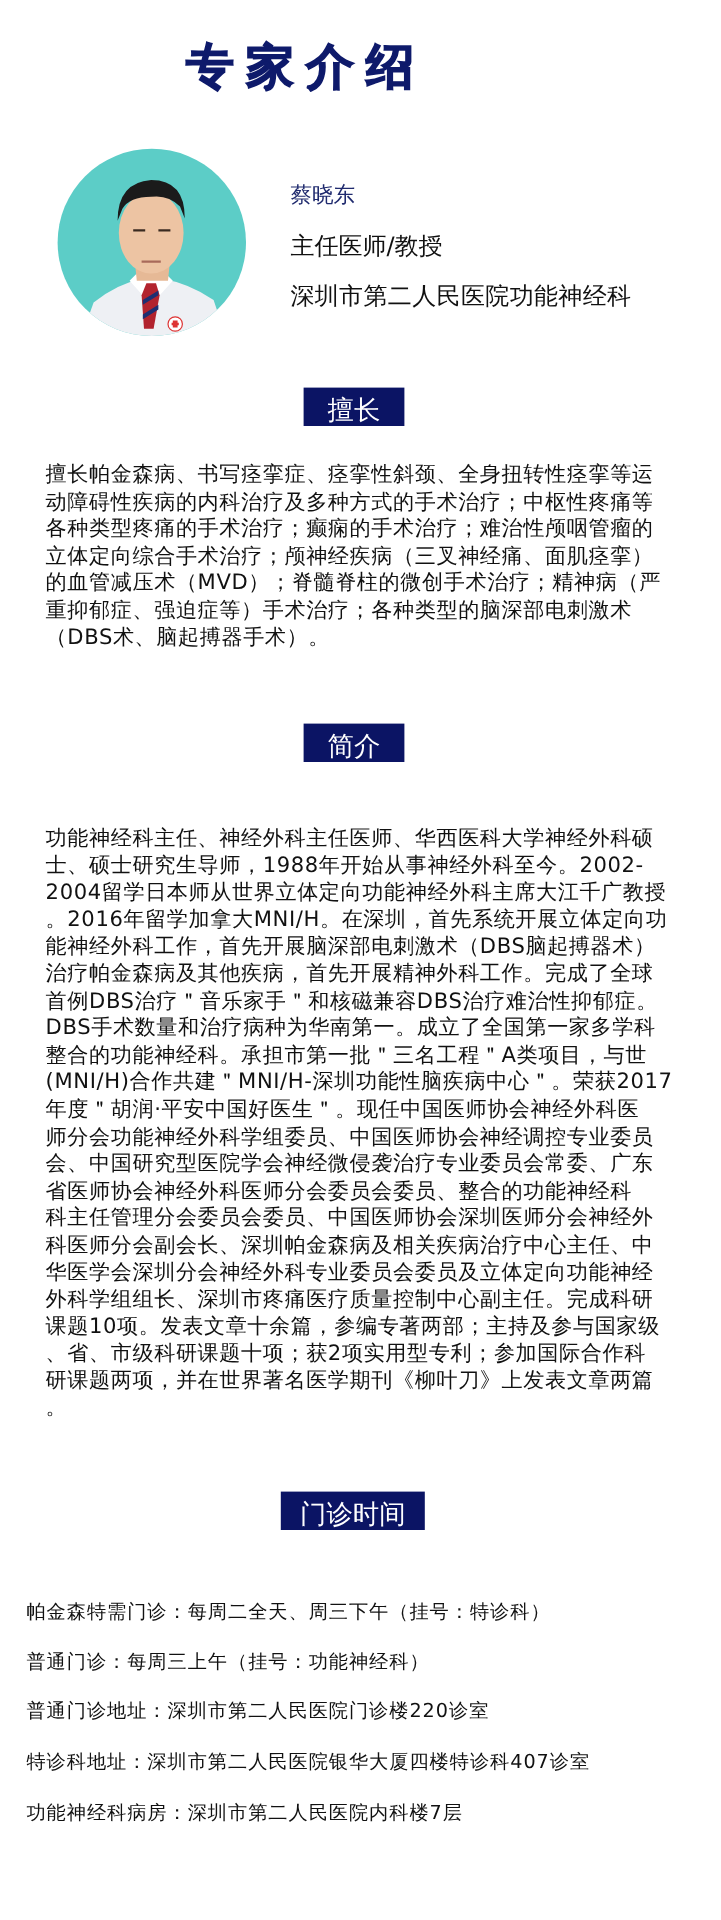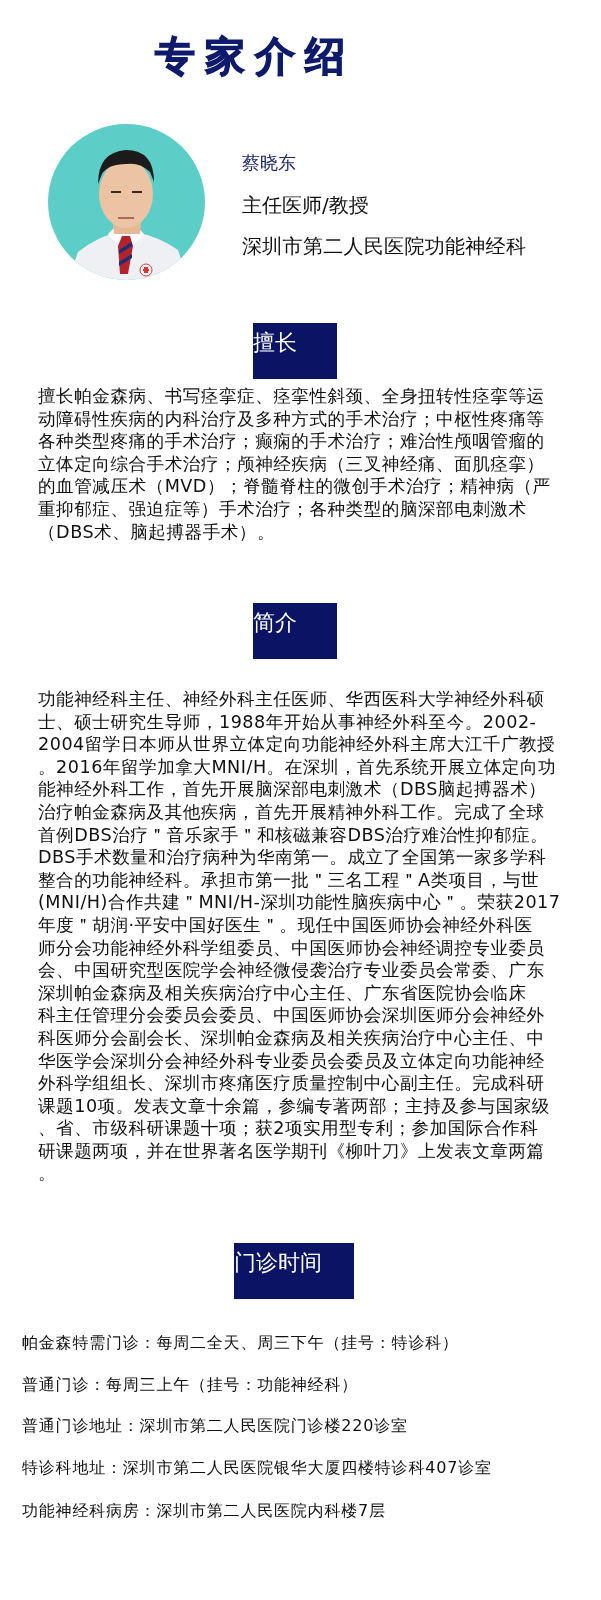--- a/index.html
+++ b/index.html
@@ -26,21 +26,21 @@
   .role {
     position: absolute; left: 242px; top: 191px; font-size: 20px; color: #111;
     line-height: 28px;
   }
   .hospital {
     position: absolute; left: 242px; top: 232px; font-size: 20px; color: #111;
     line-height: 28px; letter-spacing: 0.3px;
   }
   .badge {
     position: absolute; background: #0b1464; color: #ffffff;
-    font-size: 22px; line-height: 40px; text-align: left; height: 56px;
+    font-size: 22px; line-height: 40px; text-align: center; height: 32px;
   }
   .para {
     position: absolute; left: 38px; width: 554px; font-size: 17.6px;
     line-height: 22.6px; color: #111; text-align: justify; text-align-last: left;
     word-break: break-all; letter-spacing: 0.5px;
   }
   .para span.line { display: block; white-space: nowrap; overflow: visible; }
   .clinic-line {
     position: absolute; left: 22px; font-size: 16px; line-height: 24px; color: #111;
     white-space: nowrap; letter-spacing: 0.8px;
@@ -101,21 +101,21 @@
   <span class="line">。2016年留学加拿大MNI/H。在深圳，首先系统开展立体定向功</span>
   <span class="line">能神经外科工作，首先开展脑深部电刺激术（DBS脑起搏器术）</span>
   <span class="line">治疗帕金森病及其他疾病，首先开展精神外科工作。完成了全球</span>
   <span class="line">首例DBS治疗＂音乐家手＂和核磁兼容DBS治疗难治性抑郁症。</span>
   <span class="line">DBS手术数量和治疗病种为华南第一。成立了全国第一家多学科</span>
   <span class="line">整合的功能神经科。承担市第一批＂三名工程＂A类项目，与世</span>
   <span class="line">(MNI/H)合作共建＂MNI/H-深圳功能性脑疾病中心＂。荣获2017</span>
   <span class="line">年度＂胡润·平安中国好医生＂。现任中国医师协会神经外科医</span>
   <span class="line">师分会功能神经外科学组委员、中国医师协会神经调控专业委员</span>
   <span class="line">会、中国研究型医院学会神经微侵袭治疗专业委员会常委、广东</span>
-  <span class="line">深圳帕金森病及相关疾病治疗中心主任、广东省医院协会临床</span>
+  <span class="line">省医师协会神经外科医师分会委员会委员、整合的功能神经科</span>
   <span class="line">科主任管理分会委员会委员、中国医师协会深圳医师分会神经外</span>
   <span class="line">科医师分会副会长、深圳帕金森病及相关疾病治疗中心主任、中</span>
   <span class="line">华医学会深圳分会神经外科专业委员会委员及立体定向功能神经</span>
   <span class="line">外科学组组长、深圳市疼痛医疗质量控制中心副主任。完成科研</span>
   <span class="line">课题10项。发表文章十余篇，参编专著两部；主持及参与国家级</span>
   <span class="line">、省、市级科研课题十项；获2项实用型专利；参加国际合作科</span>
   <span class="line">研课题两项，并在世界著名医学期刊《柳叶刀》上发表文章两篇</span>
   <span class="line">。</span>
 </div>
 

